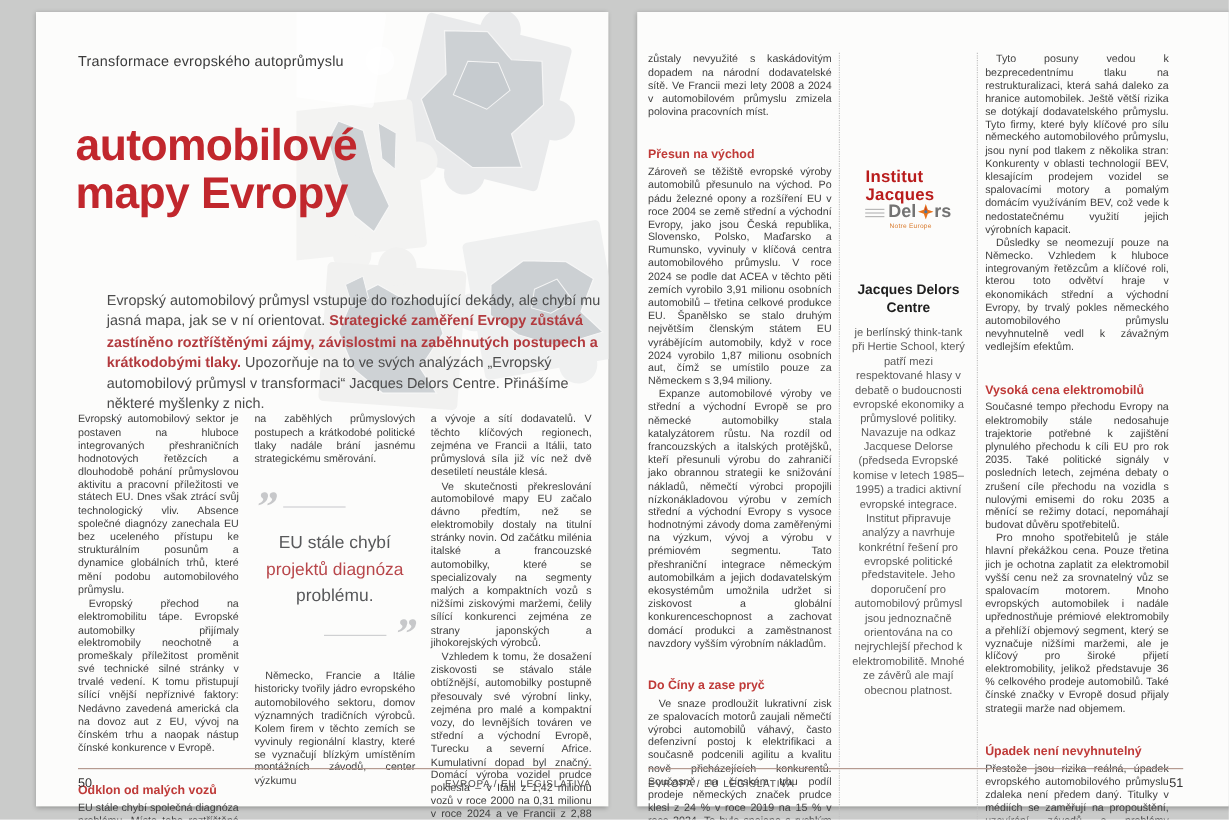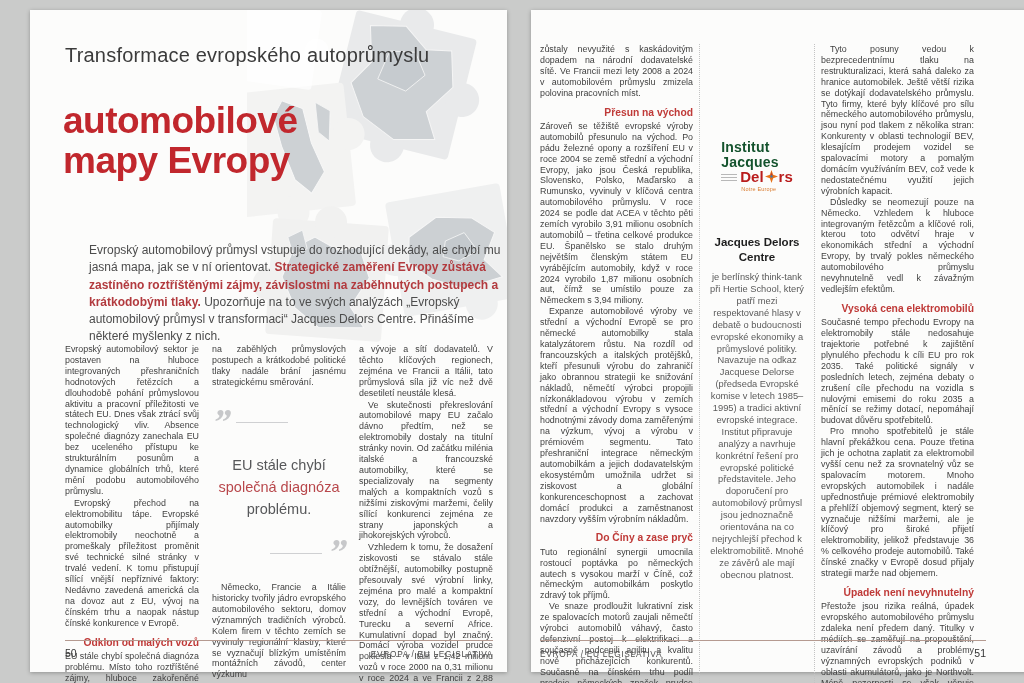--- a/index.html
+++ b/index.html
@@ -13,21 +13,21 @@
     position:absolute;top:10px;height:662px;background:#fcfcfb;
     box-shadow:0 1px 4px rgba(0,0,0,.28);
   }
   .page-left{left:30px;width:477px;}
   .page-right{left:531px;width:551px;}
 
   
   .puzzle-art{position:absolute;top:0;right:0;z-index:0;}
   .kicker{
     position:absolute;z-index:2;top:34px;left:35px;
-    font-size:20px;color:#3b3b3b;letter-spacing:.2px;
+    font-size:12px;color:#3b3b3b;letter-spacing:.2px;
   }
   .main-title{
     position:absolute;z-index:2;top:66px;left:33px;
     font-size:37px;font-weight:bold;color:#c1272d;line-height:1.1;letter-spacing:-.5px;
   }
   .main-title span{display:block;}
   .intro{
     position:absolute;z-index:2;top:220px;left:35px;width:424px;
     font-size:12px;line-height:1.44;color:#4c4c4c;margin-left:24px;
   }
@@ -38,59 +38,59 @@
   }
   .col{
     flex:1 1 0;font-size:8.9px;line-height:1.225;color:#3f3f3f;
     text-align:justify;
   }
   .col p{margin:0 0 0 0;}
   .col p.ind{text-indent:9px;}
   .col p + p{margin-top:1px;}
   .h-red{
     color:#bf3a38;font-weight:bold;font-size:10.3px;line-height:1.2;
-    margin:8px 0 2px;text-align:right;
+    margin:25px 0 2px;text-align:left;
   }
 
   
   .pq{margin:24px 0 18px;color:#57585a;}
   .pq-row{display:flex;align-items:center;}
   .pq-row.bottom{justify-content:flex-end;}
   .q-glyph{
     font-family:"Liberation Serif", serif;font-style:italic;font-weight:bold;
     font-size:36px;color:#c7c8ca;line-height:.6;transform:skewX(-8deg);
     display:inline-block;
   }
   .q-line{width:52px;border-top:1px solid #cfd0d2;margin:0 6px;}
   .pq-text{
-    text-align:center;font-size:14.5px;line-height:1.5;margin:22px 0;
+    text-align:center;font-size:14.5px;line-height:1.5;margin:10px 0;
     text-indent:0;
   }
   .pq-text span{display:block;text-indent:0;}
   .pq-red{color:#b8474b;}
 
   
   .cols-right{
     position:absolute;top:34px;left:9px;width:446px;display:flex;
     align-items:stretch;
   }
   .rcol{width:153px;flex:0 0 153px;font-size:8.9px;line-height:1.225;color:#3f3f3f;text-align:justify;}
   .rcol p{margin:0;}
   .rcol p.ind{text-indent:9px;}
   .sidebar{
     flex:0 0 116px;width:116px;margin:0 6px;padding:0 9px;box-sizing:border-box;
     border-left:1px dotted #c3c3c3;border-right:1px dotted #c3c3c3;
     min-height:600px;text-align:center;
   }
   .sb-logo{margin-top:96px;display:inline-block;text-align:left;}
-  .logo-line{font-size:14px;font-weight:bold;color:#14532d;line-height:1.05;letter-spacing:.2px;}
+  .logo-line{font-size:14px;font-weight:bold;color:#b91c1c;line-height:1.05;letter-spacing:.2px;}
   .logo-row{display:flex;align-items:flex-end;}
   .logo-fineprint{display:flex;flex-direction:column;gap:2px;margin:0 3px 3px 0;}
   .logo-fineprint i{display:block;width:16px;height:1px;background:#b8b8b8;}
-  .logo-delors{font-size:15px;font-weight:bold;color:#b91c1c;line-height:1;display:flex;align-items:center;}
+  .logo-delors{font-size:15px;font-weight:bold;color:#737373;line-height:1;display:flex;align-items:center;}
   .logo-sub{font-size:5.5px;color:#d97b2e;margin:2px 0 0 20px;letter-spacing:.2px;}
   .sb-title{margin-top:40px;font-weight:bold;font-size:11.5px;color:#1e1e1e;line-height:1.3;}
   .sb-body{margin-top:7px;font-size:9.3px;line-height:1.28;color:#5a5a5a;}
 
   
   .footer{position:absolute;bottom:13px;z-index:2;}
   .footer .rule{border-top:1px solid #b59a90;margin-bottom:6px;}
   .frow{display:flex;justify-content:space-between;align-items:baseline;gap:32px;}
   .f-section{font-size:8.3px;letter-spacing:.7px;color:#4c4c4c;}
   .f-page{font-size:10.5px;color:#333;}
@@ -163,21 +163,21 @@
     <div class="col">
       <p>na zaběhlých průmyslových postupech a krátkodobé politické tlaky nadále brání jasnému strategickému směrování.</p>
 
       <div class="pq">
         <div class="pq-row">
           <span class="q-glyph">”</span>
           <span class="q-line"></span>
         </div>
         <div class="pq-text">
           <span>EU stále chybí</span>
-          <span class="pq-red">společná diagnóza</span>
+          <span class="pq-red">projektů diagnóza</span>
           <span>problému.</span>
         </div>
         <div class="pq-row bottom">
           <span class="q-line"></span>
           <span class="q-glyph">”</span>
         </div>
       </div>
 
       <p class="ind">Německo, Francie a Itálie historicky tvořily jádro evropského automobilového sektoru, domov významných tradičních výrobců. Kolem firem v těchto zemích se vyvinuly regionální klastry, které se vyznačují blízkým umístěním montážních závodů, center výzkumu</p>
     </div>
@@ -201,21 +201,20 @@
 <div class="page page-right">
 
   <div class="cols-right">
 
     <div class="rcol">
       <p>zůstaly nevyužité s kaskádovitým dopadem na národní dodavatelské sítě. Ve Francii mezi lety 2008 a 2024 v automobilovém průmyslu zmizela polovina pracovních míst.</p>
       <h3 class="h-red">Přesun na východ</h3>
       <p>Zároveň se těžiště evropské výroby automobilů přesunulo na východ. Po pádu železné opony a rozšíření EU v roce 2004 se země střední a východní Evropy, jako jsou Česká republika, Slovensko, Polsko, Maďarsko a Rumunsko, vyvinuly v klíčová centra automobilového průmyslu. V roce 2024 se podle dat ACEA v těchto pěti zemích vyrobilo 3,91 milionu osobních automobilů – třetina celkové produkce EU. Španělsko se stalo druhým největším členským státem EU vyrábějícím automobily, když v roce 2024 vyrobilo 1,87 milionu osobních aut, čímž se umístilo pouze za Německem s 3,94 miliony.</p>
       <p class="ind">Expanze automobilové výroby ve střední a východní Evropě se pro německé automobilky stala katalyzátorem růstu. Na rozdíl od francouzských a italských protějšků, kteří přesunuli výrobu do zahraničí jako obrannou strategii ke snižování nákladů, němečtí výrobci propojili nízkonákladovou výrobu v zemích střední a východní Evropy s vysoce hodnotnými závody doma zaměřenými na výzkum, vývoj a výrobu v prémiovém segmentu. Tato přeshraniční integrace německým automobilkám a jejich dodavatelským ekosystémům umožnila udržet si ziskovost a globální konkurenceschopnost a zachovat domácí produkci a zaměstnanost navzdory vyšším výrobním nákladům.</p>
       <h3 class="h-red">Do Číny a zase pryč</h3>
-      <p>Tuto regionální synergii umocnila rostoucí poptávka po německých autech s vysokou marží v Číně, což německým automobilkám poskytlo zdravý tok příjmů.</p>
       <p class="ind">Ve snaze prodloužit lukrativní zisk ze spalovacích motorů zaujali němečtí výrobci automobilů váhavý, často defenzivní postoj k elektrifikaci a současně podcenili agilitu a kvalitu nově přicházejících konkurentů. Současně na čínském trhu podíl prodeje německých značek prudce klesl z 24 % v roce 2019 na 15 % v roce 2024. To bylo spojeno s rychlým přechodem Číny k elektrifikaci poháněným státní politikou.</p>
     </div>
 
     <div class="sidebar">
       <div class="sb-logo">
         <div class="logo-line">Institut</div>
         <div class="logo-line">Jacques</div>
         <div class="logo-row">
           <span class="logo-fineprint">
               <i></i>

